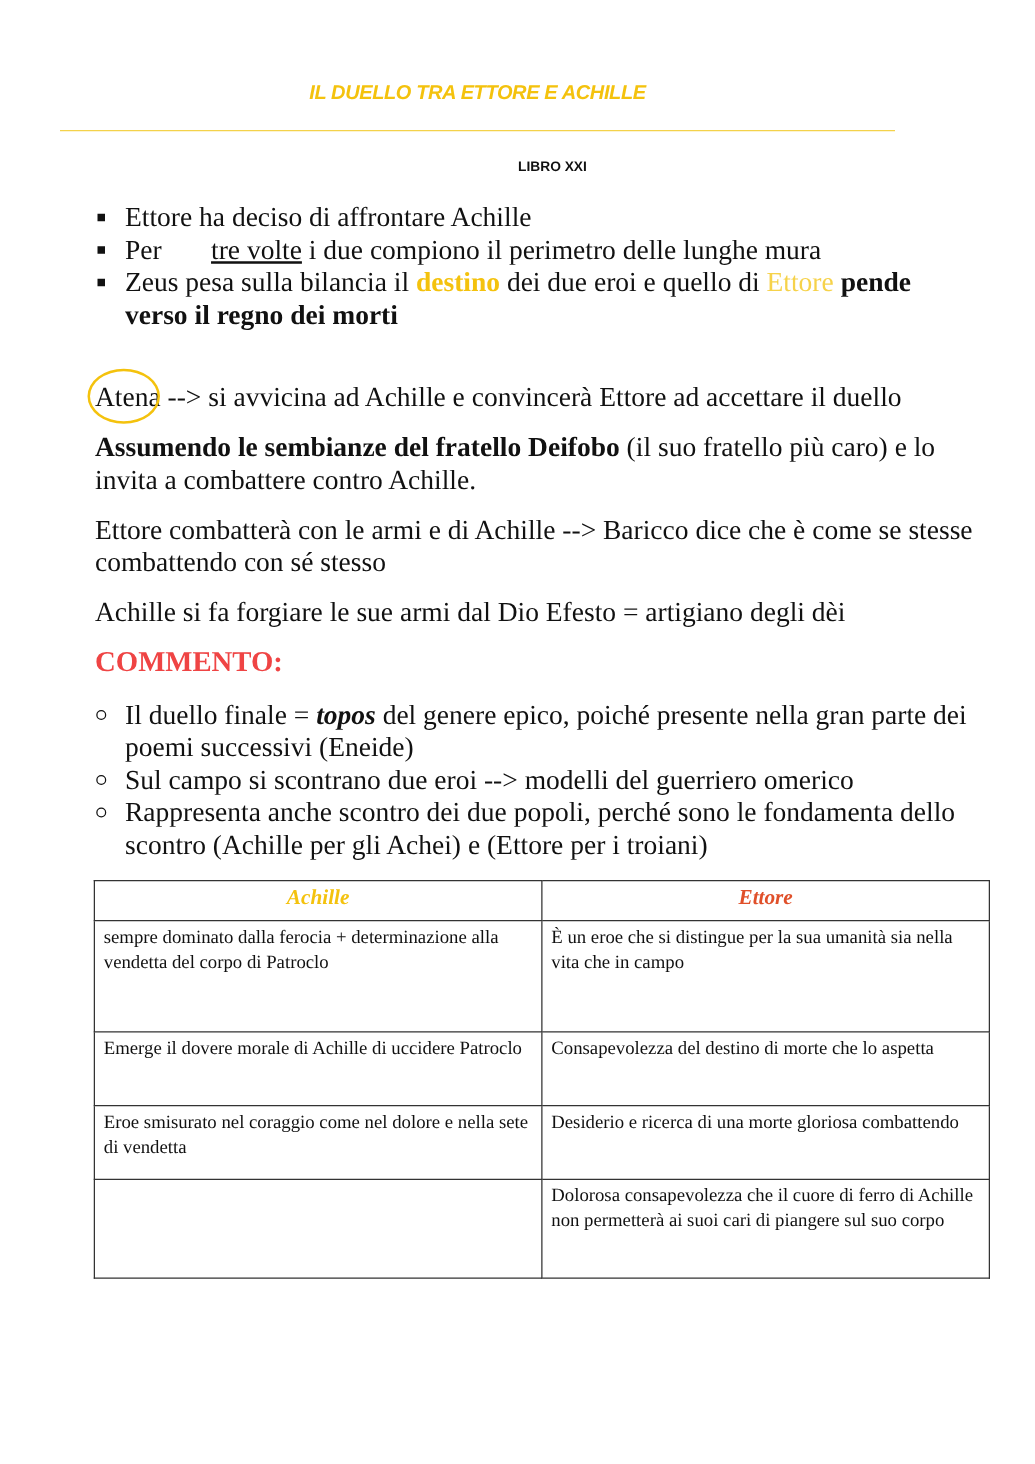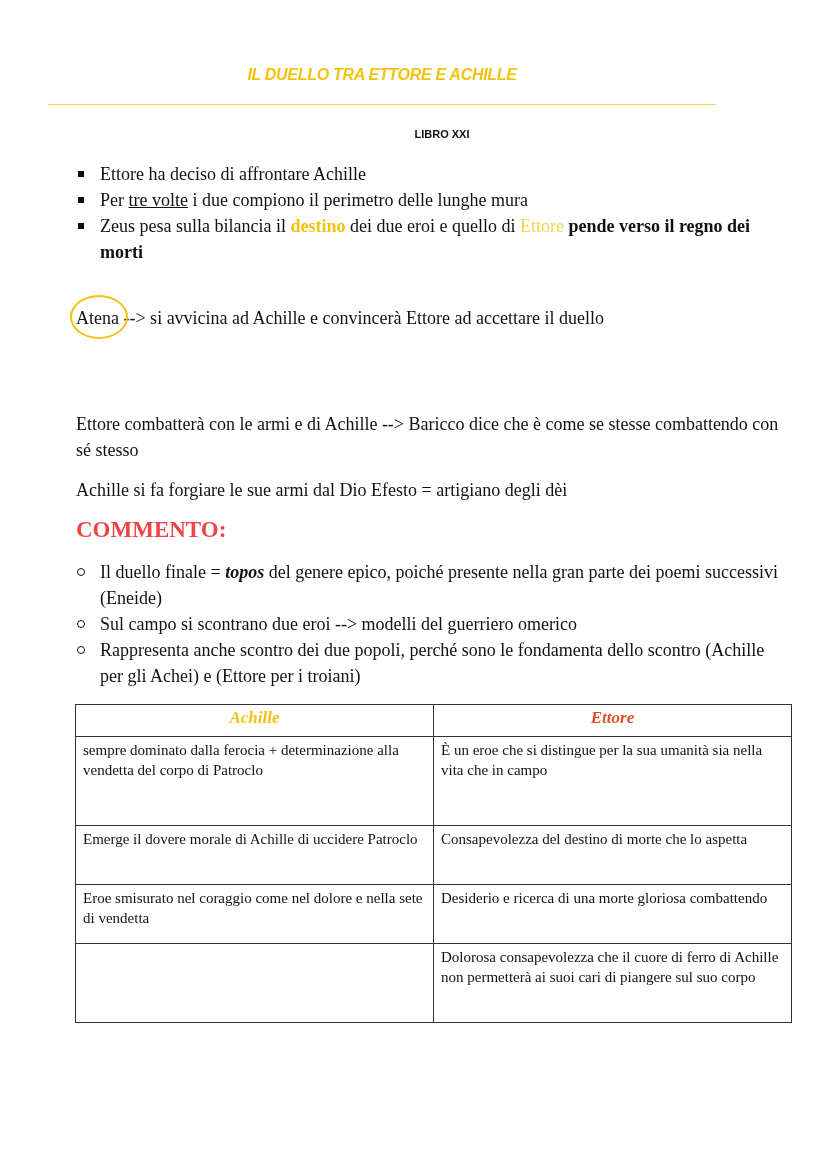--- a/index.html
+++ b/index.html
@@ -47,21 +47,21 @@
       left: 48px;
       width: 788px;
       top: 128px;
       text-align: center;
       font-family: "Liberation Sans", "DejaVu Sans", sans-serif;
       font-weight: bold;
       font-size: 11px;
       color: #111;
     }
     .body-text {
-      font-size: 18px;
+      font-size: 22px;
       line-height: 26px;
     }
     .bullets {
       position: absolute;
       left: 76px;
       top: 161px;
       width: 700px;
       margin: 0;
       padding: 0;
       list-style: none;
@@ -74,21 +74,21 @@
       position: absolute;
       left: 2px;
       top: 10px;
       width: 6px;
       height: 6px;
       background: #111;
     }
     .gold { color: #f4c20d; font-weight: bold; }
     .lightgold { color: #f6d24a; }
     .b { font-weight: bold; }
-    .u { text-decoration: underline; }
+    .u { text-decoration: underline; margin-left: 34px; }
     .bi { font-weight: bold; font-style: italic; }
 
     .para {
       position: absolute;
       left: 76px;
       width: 710px;
       margin: 0;
     }
     .atena-wrap {
       position: relative;
@@ -183,20 +183,23 @@
     <li>
       <span class="bmark"></span>
       <span>Zeus pesa sulla bilancia il </span><span class="gold">destino</span><span> dei due eroi e quello di </span><span class="lightgold">Ettore</span><span> </span><span class="b">pende verso il regno dei morti</span>
     </li>
   </ul>
 
   <p class="para body-text" style="top:305px;">
     <span class="atena-wrap"><span class="atena-circle"></span><span>Atena</span></span><span> --&gt; si avvicina ad Achille e convincerà Ettore ad accettare il duello</span>
   </p>
 
+  <p class="para body-text" style="top:345px;">
+    <span class="b">Assumendo le sembianze del fratello Deifobo</span><span> (il suo fratello più caro) e lo invita a combattere contro Achille.</span>
+  </p>
 
   <p class="para body-text" style="top:411px;">Ettore combatterà con le armi e di Achille --&gt; Baricco dice che è come se stesse combattendo con sé stesso</p>
 
   <p class="para body-text" style="top:477px;">Achille si fa forgiare le sue armi dal Dio Efesto = artigiano degli dèi</p>
 
   <p class="commento">COMMENTO:</p>
 
   <ul class="circles body-text">
     <li>
       <span class="cmark"></span>

